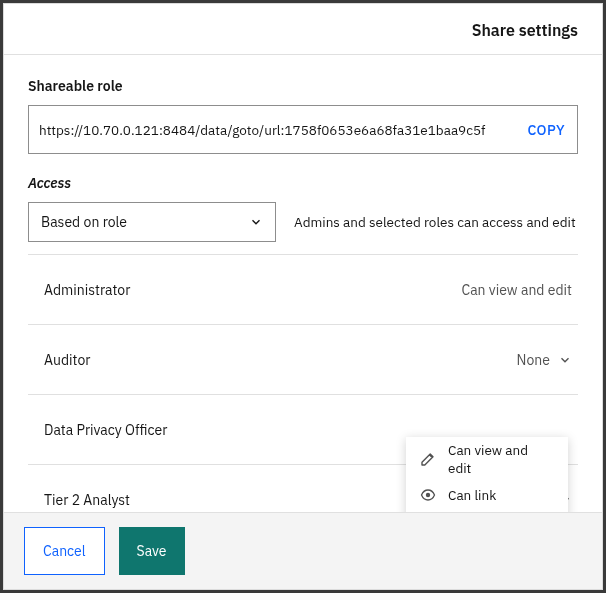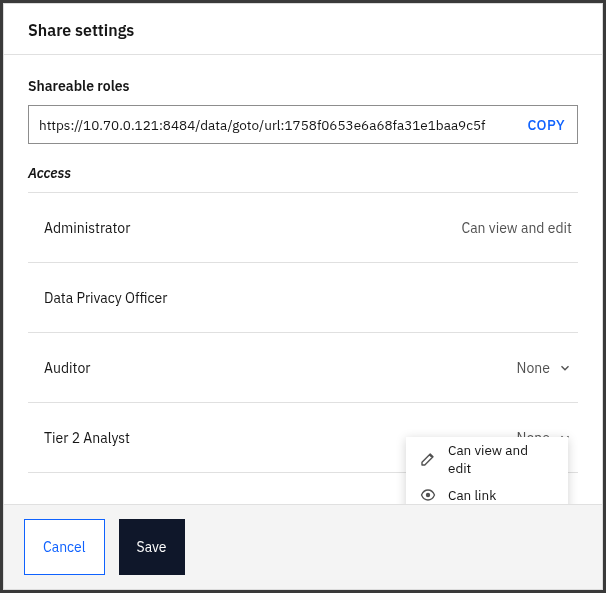--- a/index.html
+++ b/index.html
@@ -31,20 +31,21 @@
     flex-direction: column;
   }
   .modal-header {
     padding: 16px 24px 14px 24px;
     border-bottom: 1px solid var(--border);
   }
   .modal-header h2 {
     margin: 0;
     font-size: 16px;
     font-weight: 600;
+    text-align: right;
   }
   .modal-body-wrap {
     position: relative;
     flex: 1 1 auto;
     overflow: hidden;
   }
   .modal-body {
     position: absolute;
     inset: 0;
     overflow-y: scroll;
@@ -52,21 +53,21 @@
   }
   .section-label {
     font-size: 14px;
     font-weight: 600;
     margin: 6px 0 10px 0;
   }
   .link-field {
     display: flex;
     align-items: center;
     border: 1px solid var(--field-border);
-    height: 39px;
+    height: 49px;
     background: #fff;
   }
   .link-field input {
     flex: 1 1 auto;
     border: none;
     outline: none;
     font-size: 13.5px;
     color: var(--text-primary);
     padding: 0 10px;
     height: 100%;
@@ -166,95 +167,106 @@
   .perm-ico svg { display:block; }
 
   .modal-footer {
     border-top: 1px solid var(--border);
     background: var(--footer-bg);
     padding: 14px 20px;
     display: flex;
     gap: 14px;
   }
   .btn {
-    height: 56px;
+    height: 48px;
     padding: 0 18px;
     font-size: 14px;
     display: inline-flex;
     align-items: center;
     cursor: pointer;
     border: none;
     font-family: inherit;
   }
   .btn.secondary {
     background: #fff;
     color: var(--blue);
     border: 1px solid var(--blue);
   }
   .btn.primary {
-    background: #0f172a;
+    background: #0f766e;
     color: #fff;
   }
 
   
   .modal-body::-webkit-scrollbar { width: 14px; }
   .modal-body::-webkit-scrollbar-track { background: #f1f1f1; }
   .modal-body::-webkit-scrollbar-thumb { background: #c1c1c1; }
 </style>
 </head>
 <body>
 
 <div class="modal">
 
   <div class="modal-header">
     <h2>Share settings</h2>
   </div>
 
   <div class="modal-body-wrap">
     <div class="modal-body">
 
-      <div class="section-label">Shareable roles</div>
+      <div class="section-label">Shareable role</div>
 
       <div class="link-field">
         <input type="text" readonly="" value="https://10.70.0.121:8484/data/goto/url:1758f0653e6a68fa31e1baa9c5f" style="">
         <span class="copy-btn">COPY</span>
       </div>
 
       <div class="section-label" style="margin-top:20px;font-style:italic;">Access</div>
 
+      <div class="access-row">
+        <div class="select-field">
+          <span>Based on role</span>
+          <span class="chev">
+            <svg viewBox="0 0 16 16" width="14" height="14">
+                <path d="M4 6 L8 10 L12 6" fill="none" stroke="#161616" stroke-width="1.6"></path>
+              </svg>
+          </span>
+        </div>
+        <div class="access-desc">Admins and selected roles can access and edit</div>
+      </div>
 
       <div class="role-list">
 
         <div class="role-row">
           <span class="role-name">Administrator</span>
           <span class="role-perm fixed">
             <span>Can view and edit</span>
-          </span>
-        </div>
-
-        <div class="role-row">
-          <span class="role-name">Data Privacy Officer</span>
-          <span class="role-perm">
-            <span></span>
           </span>
         </div>
 
         <div class="role-row">
           <span class="role-name">Auditor</span>
           <span class="role-perm drop">
             <span>None</span>
             <span class="chev">
               <svg viewBox="0 0 16 16" width="14" height="14">
                   <path d="M4 6 L8 10 L12 6" fill="none" stroke="#525252" stroke-width="1.6"></path>
                 </svg>
             </span>
           </span>
         </div>
 
         <div class="role-row">
+          <span class="role-name">Data Privacy Officer</span>
+          <span class="role-perm">
+            <span></span>
+          </span>
+        </div>
+
+        <div class="role-row">
           <span class="role-name">Tier 2 Analyst</span>
           <span class="role-perm drop">
             <span>None</span>
             <span class="chev">
               <svg viewBox="0 0 16 16" width="14" height="14">
                   <path d="M4 6 L8 10 L12 6" fill="none" stroke="#525252" stroke-width="1.6"></path>
                 </svg>
             </span>
           </span>
         </div>

